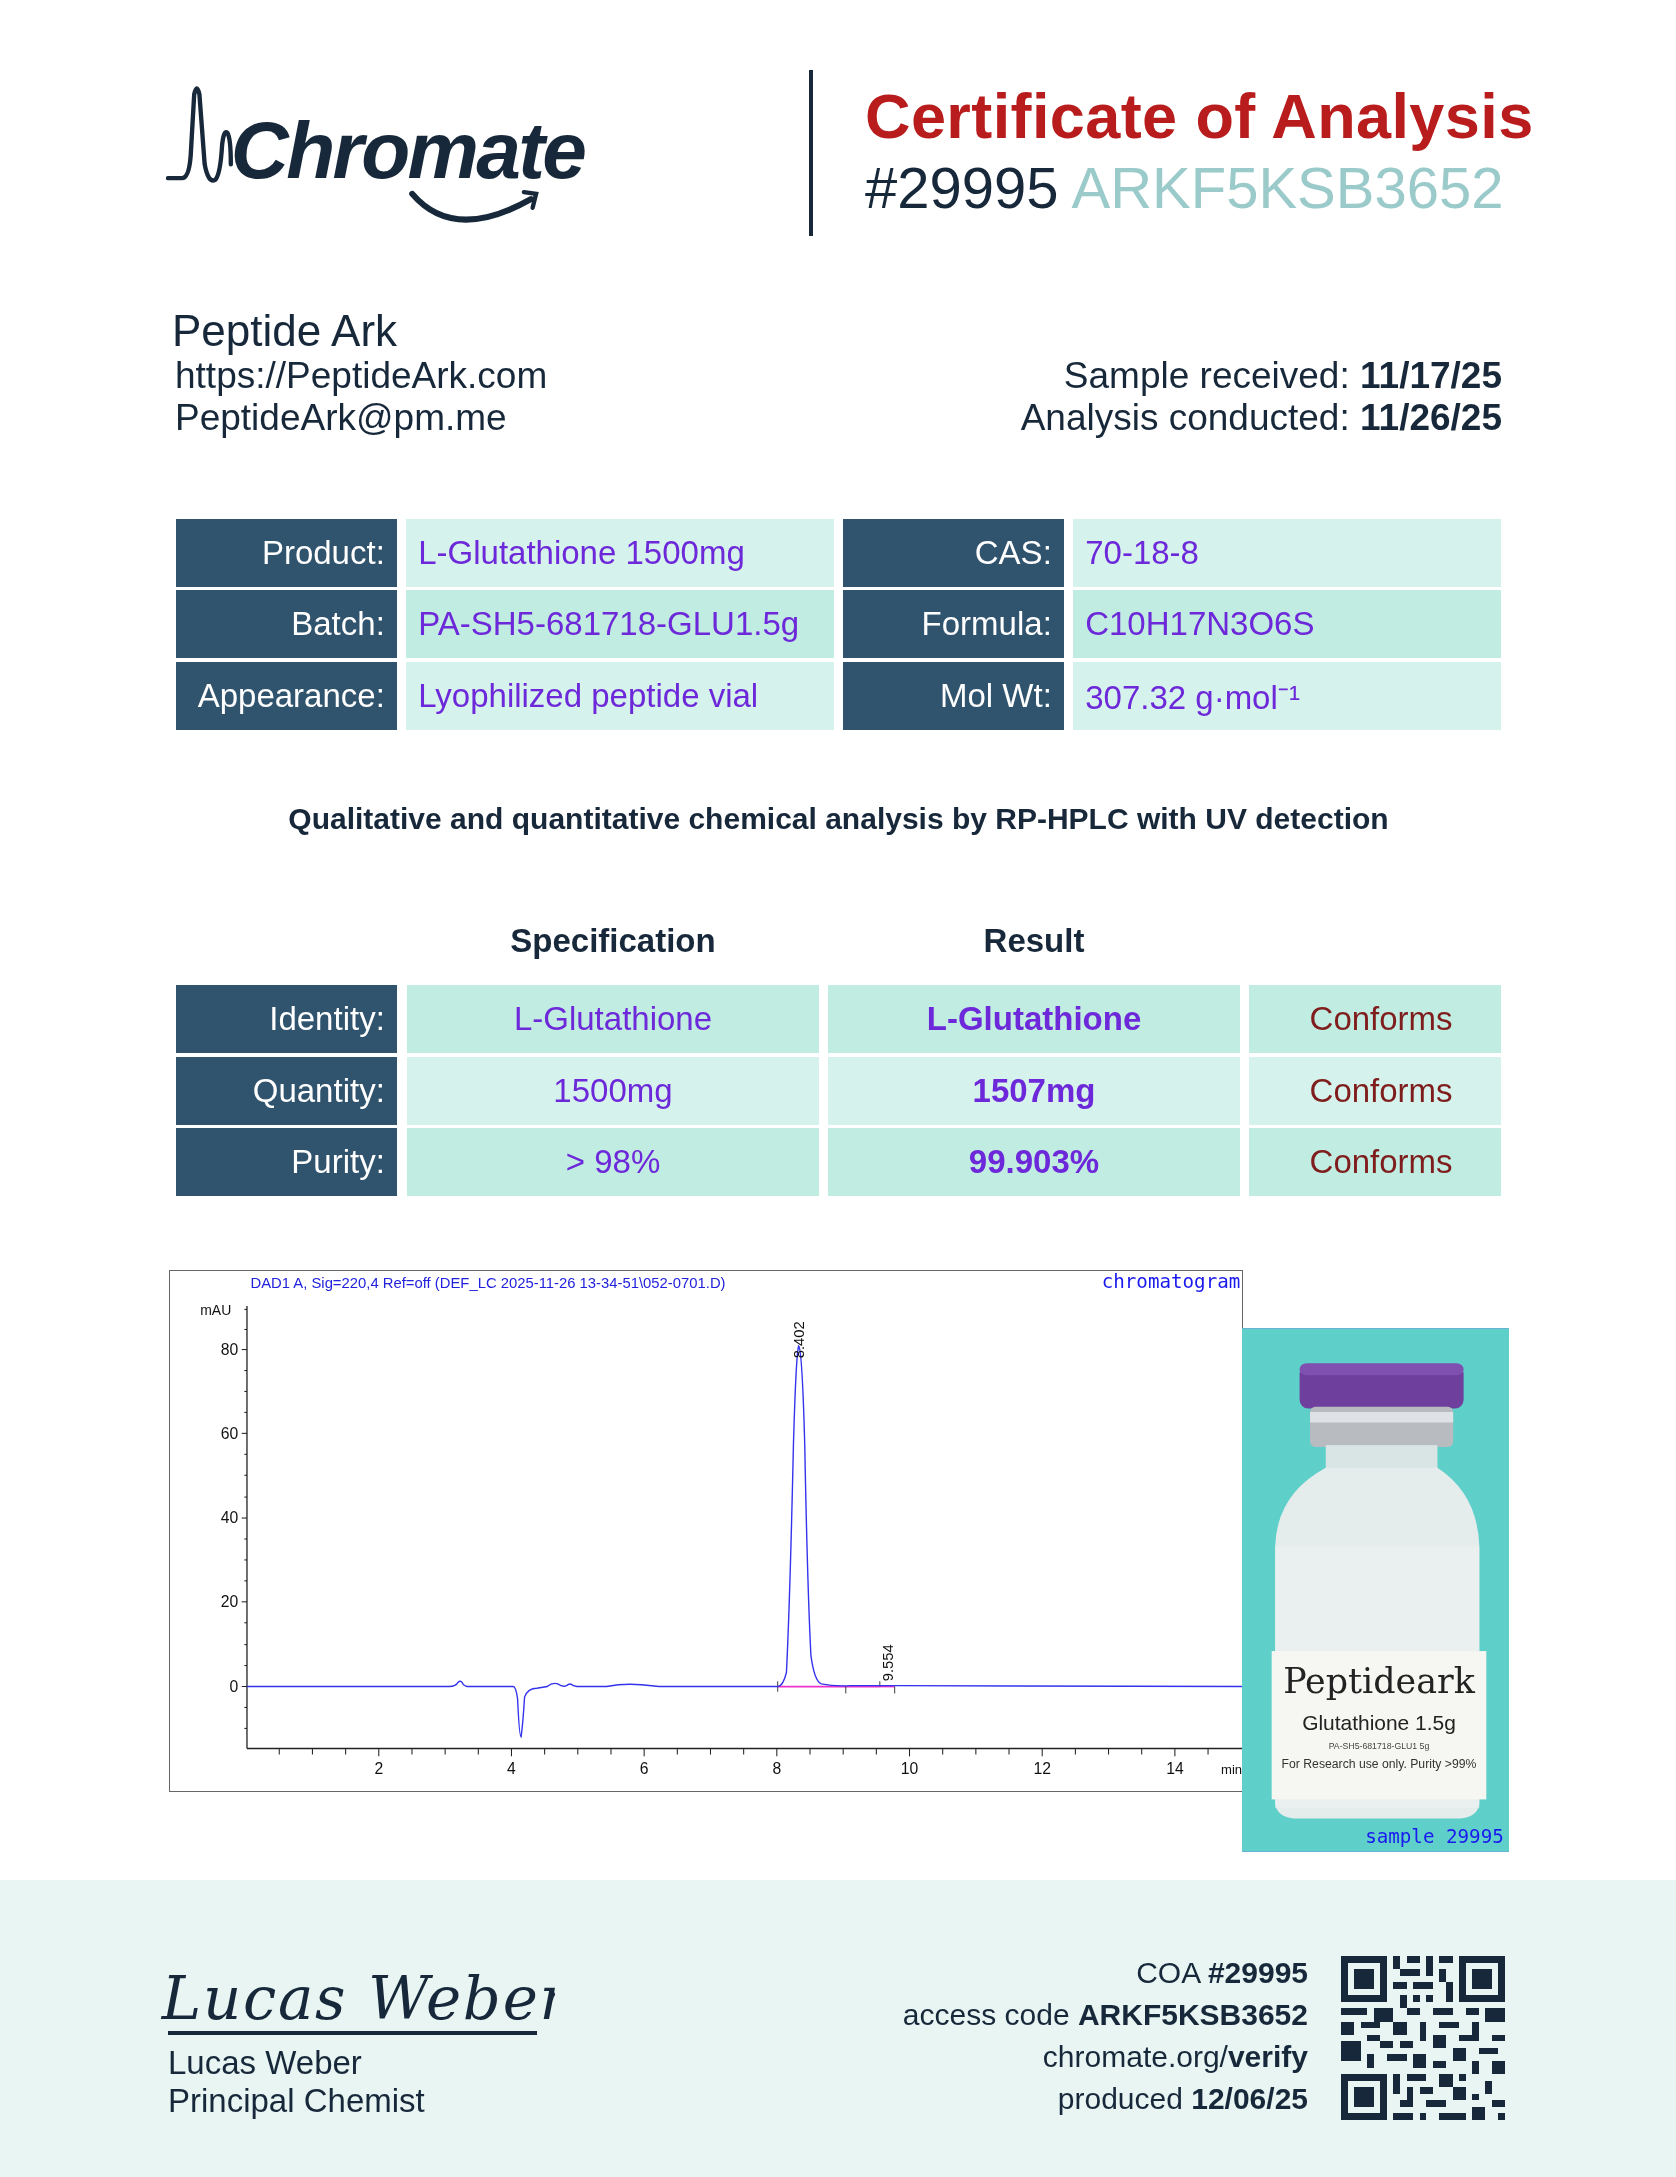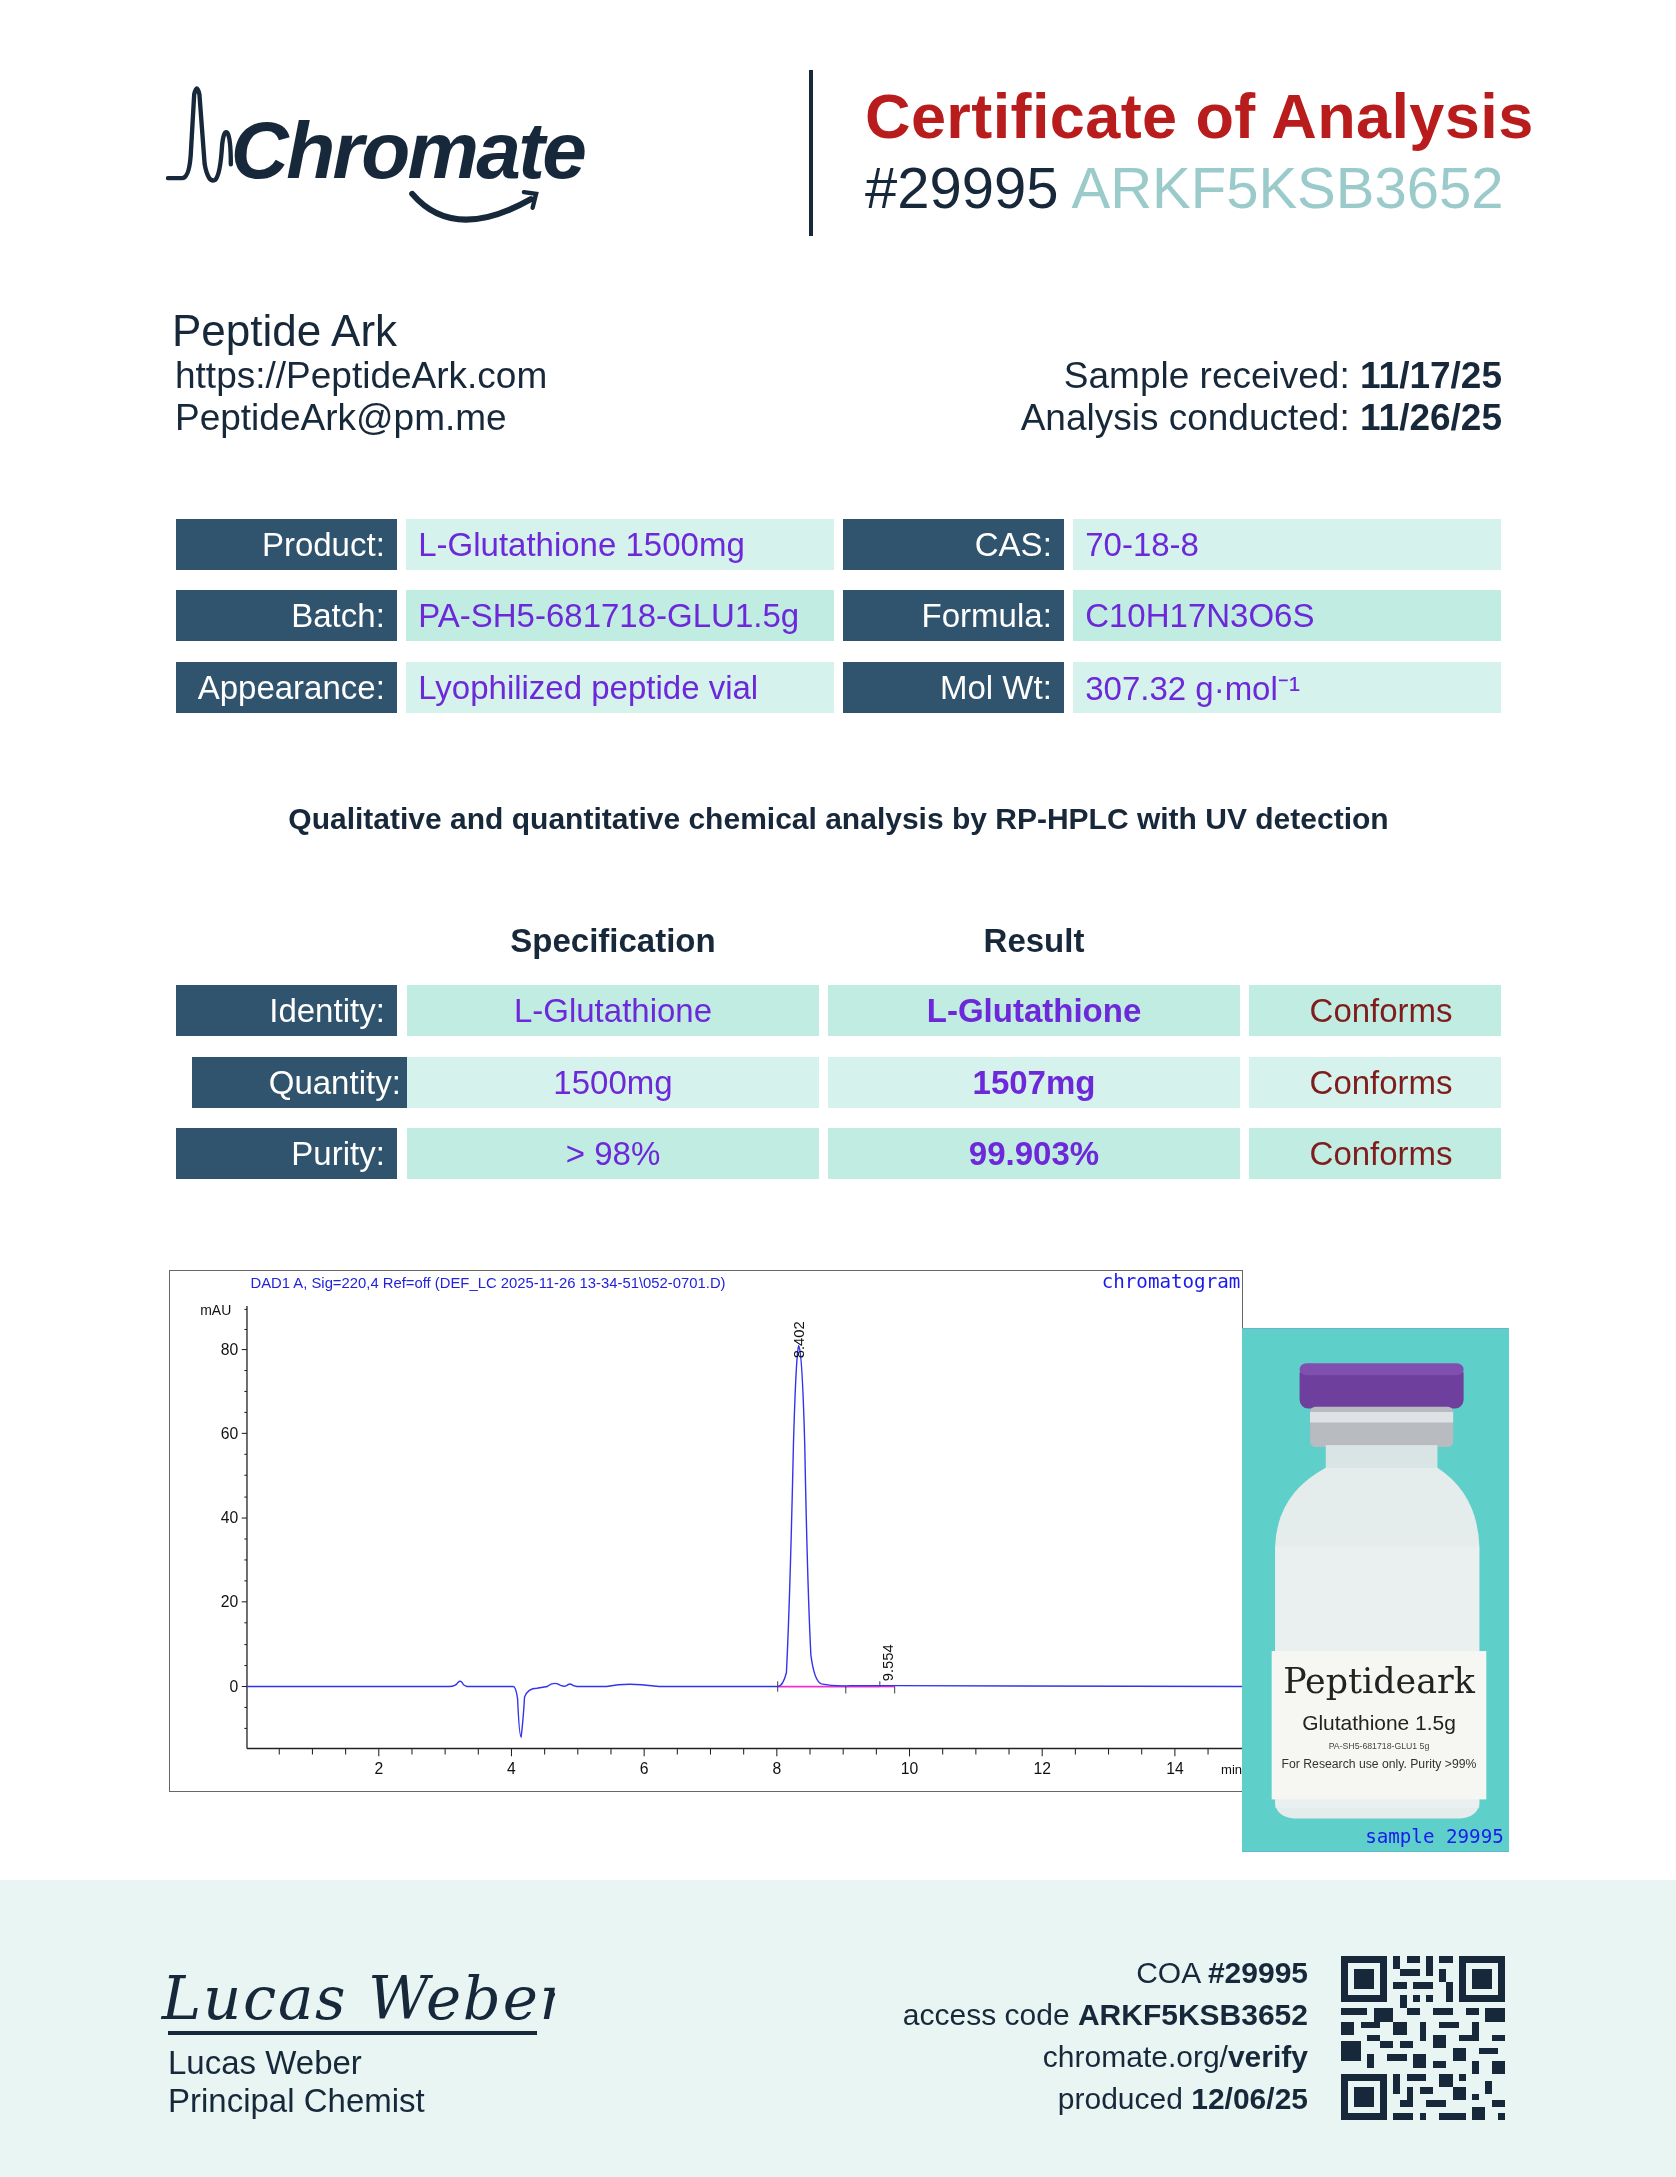--- a/index.html
+++ b/index.html
@@ -19,21 +19,21 @@
   
   #company-name { left: 172px; top: 306px; font-size: 44px; font-weight: normal; }
   #company-url { left: 175px; top: 355px; font-size: 37px; }
   #company-email { left: 175px; top: 397px; font-size: 37px; }
   .date-line { right: 175px; font-size: 37px; text-align: center; white-space: nowrap; }
   #date-received { top: 355px; }
   #date-analysis { top: 397px; }
   .date-line b { font-weight: bold; }
 
   
-  .cell { position: absolute; height: 51px; display: flex; align-items: center; font-size: 33px; white-space: nowrap; }
+  .cell { position: absolute; height: 68px; display: flex; align-items: center; font-size: 33px; white-space: nowrap; }
   .lbl { background: #31546e; color: #ffffff; justify-content: flex-end; padding-right: 12.2px; }
   .val { color: #6d28d9; padding-left: 12.2px; }
   .val.light { background: #d5f3ec; }
   .val.mid { background: #c0ece2; }
 
   #method { left: 0; width: 1677px; top: 802px; text-align: center; font-size: 30px; font-weight: bold; }
 
   .colhead { position: absolute; top: 922px; font-size: 33px; font-weight: bold; text-align: center; }
 
   .res { justify-content: center; padding: 0; }
@@ -105,21 +105,21 @@
 
 <div>
   <div class="colhead" style="left:407px;width:412px;">Specification</div>
   <div class="colhead" style="left:828px;width:412px;">Result</div>
 
   <div class="cell lbl" style="left:176px;top:985px;width:221px;">Identity:</div>
   <div class="cell val mid res" style="left:407px;top:985px;width:412px;">L-Glutathione</div>
   <div class="cell val mid res bold" style="left:828px;top:985px;width:412px;">L-Glutathione</div>
   <div class="cell val mid conf" style="left:1249px;top:985px;width:252px;">Conforms</div>
 
-  <div class="cell lbl" style="left:176px;top:1057px;width:221px;margin-left:16px;">Quantity:</div>
+  <div class="cell lbl" style="left:176px;top:1057px;width:221px;">Quantity:</div>
   <div class="cell val light res" style="left:407px;top:1057px;width:412px;">1500mg</div>
   <div class="cell val light res bold" style="left:828px;top:1057px;width:412px;">1507mg</div>
   <div class="cell val light conf" style="left:1249px;top:1057px;width:252px;">Conforms</div>
 
   <div class="cell lbl" style="left:176px;top:1128px;width:221px;">Purity:</div>
   <div class="cell val mid res" style="left:407px;top:1128px;width:412px;">&gt; 98%</div>
   <div class="cell val mid res bold" style="left:828px;top:1128px;width:412px;">99.903%</div>
   <div class="cell val mid conf" style="left:1249px;top:1128px;width:252px;">Conforms</div>
 </div>
 

